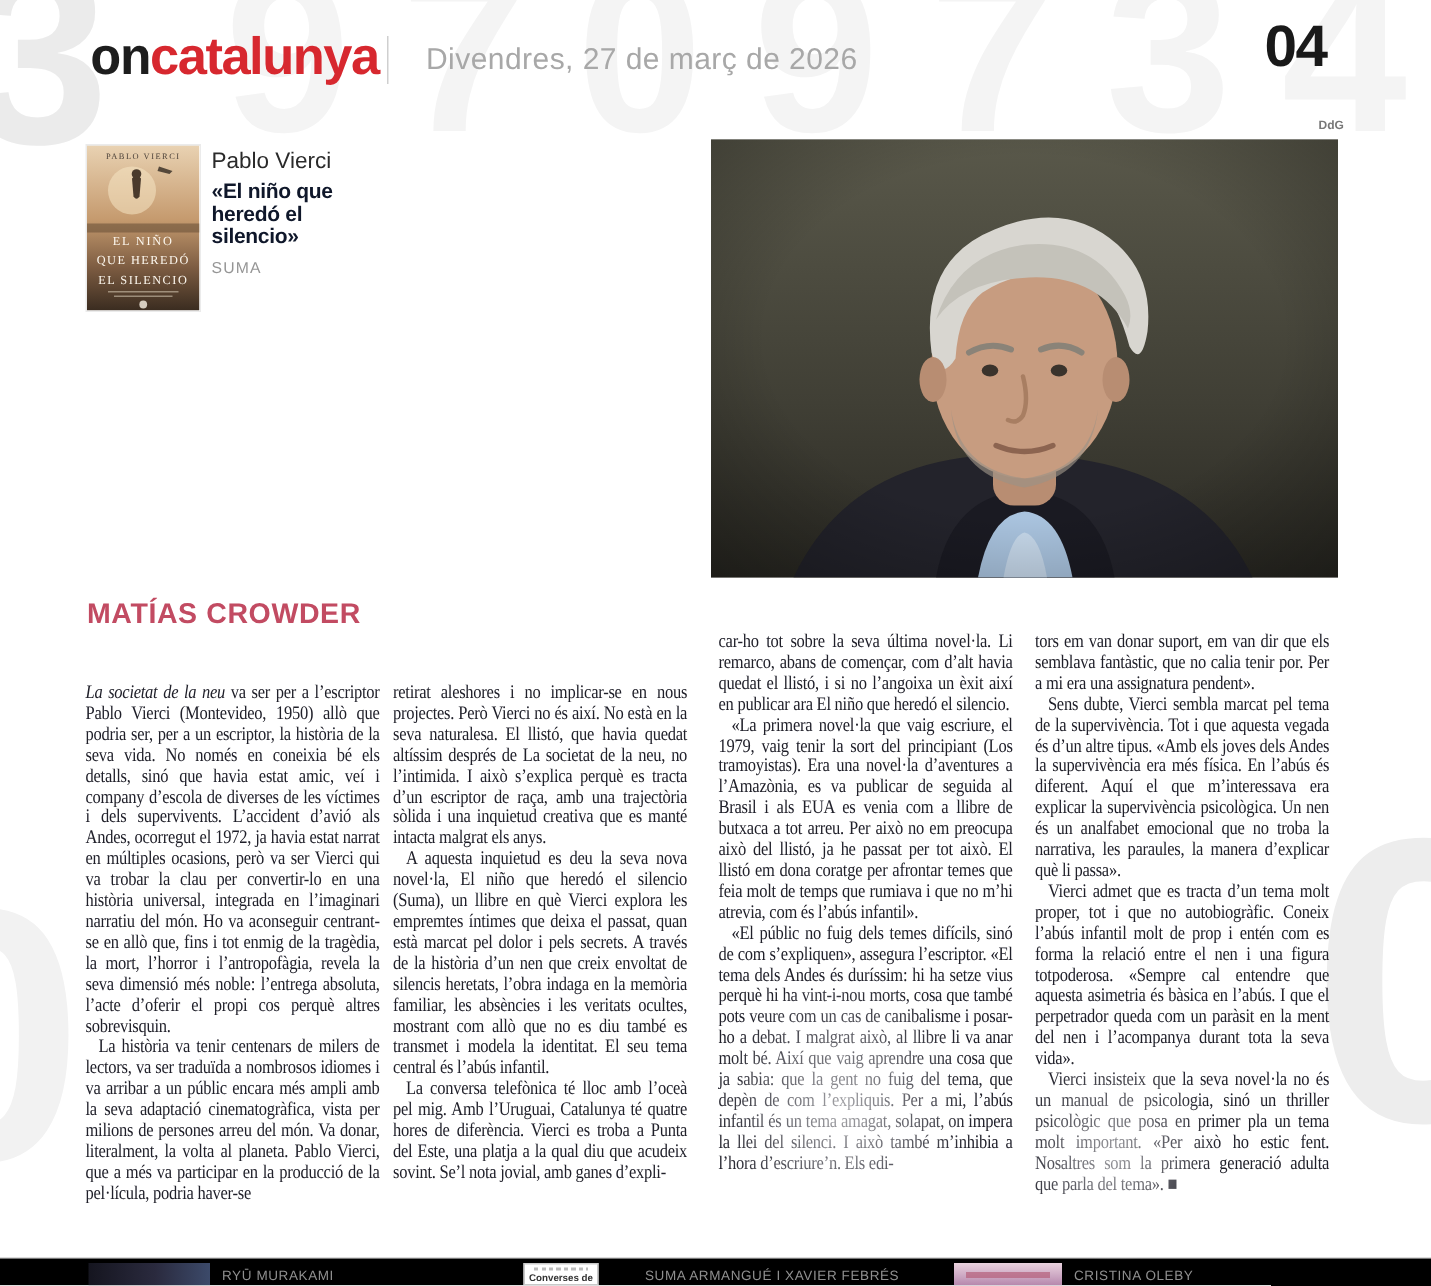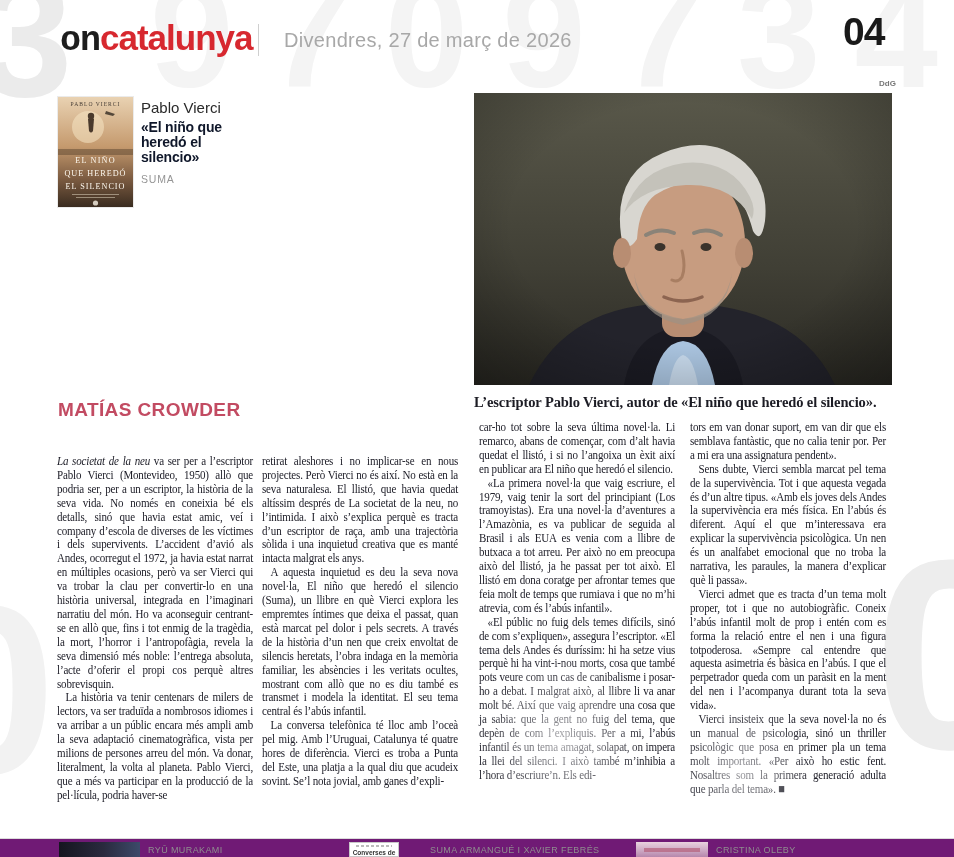--- a/index.html
+++ b/index.html
@@ -64,21 +64,21 @@
   .col p{margin:0;}
   .col p.ind{text-indent:10px;}
   #col1{left:57px;top:455px;}
   #col2{left:262px;top:455px;}
   #col3{left:479px;top:421px;}
   #col4{left:690px;top:421px;}
   .ital{font-style:italic;}
 
   
   .footer-divider{position:absolute;left:0;top:838px;width:954px;height:1px;background:#dcdcdc;z-index:2;}
-  .footer{position:absolute;left:0;top:839px;width:954px;height:18px;z-index:2;background:#701a75;}
+  .footer{position:absolute;left:0;top:839px;width:954px;height:18px;z-index:2;background:#000000;}
   .fthumb{position:absolute;top:3px;height:15px;}
   .fthumb.dark{left:59px;width:81px;background:linear-gradient(90deg,#15151f 0%,#2a2a3e 55%,#3c4a6a 100%);}
   .fthumb.conv{left:349px;width:50px;background:#fff;border:1px solid #c9c9c9;
       font-size:6.5px;font-weight:700;color:#333;text-align:center;line-height:1.1;
       padding-top:6px;box-sizing:border-box;}
   .fthumb.conv::before{content:"";position:absolute;left:6px;top:2px;right:6px;height:2px;
       background:repeating-linear-gradient(90deg,#bbb 0 3px,#fff 3px 5px);}
   .fthumb.pink{left:636px;width:72px;background:linear-gradient(180deg,#e9d2de 0%,#cba6c2 60%,#b687ac 100%);}
   .fthumb.pink::after{content:"";position:absolute;left:8px;top:6px;right:8px;height:4px;background:#b5607a;opacity:.7;}
   .flabel{position:absolute;top:6px;font-size:9px;color:#8f8f8f;letter-spacing:.4px;white-space:nowrap;}
@@ -176,21 +176,20 @@
       <ellipse cx="186" cy="154" rx="5.5" ry="4" fill="#3a332c"></ellipse>
       <ellipse cx="232" cy="154" rx="5.5" ry="4" fill="#3a332c"></ellipse>
 
       <path d="M208 158 q4 16 0 26 q-4 6 -10 3" stroke="#a87e62" stroke-width="3" fill="none" stroke-linecap="round"></path>
       <path d="M190 204 q19 8 38 0" stroke="#8c6450" stroke-width="3.5" fill="none" stroke-linecap="round"></path>
 
       <path d="M160 180 q4 44 49 52 q44 -8 49 -52 q-6 40 -49 46 q-43 -6 -49 -46 z" fill="#9b9286" opacity=".65"></path>
       <rect width="418" height="292" fill="url(#vig)"></rect>
     </svg>
   </div>
-  <div class="photo-caption">L’escriptor Pablo Vierci, autor de «El niño que heredó el silencio».</div>
 
   <div class="col" id="col1" lang="ca">
     <p class="para"><em class="ital">La societat de la neu</em><span> va ser per a l’escriptor Pablo Vierci (Montevideo, 1950) allò que podria ser, per a un escriptor, la història de la seva vida. No només en coneixia bé els detalls, sinó que havia estat amic, veí i company d’escola de diverses de les víctimes i dels supervivents. L’accident d’avió als Andes, ocorregut el 1972, ja havia estat narrat en múltiples ocasions, però va ser Vierci qui va trobar la clau per convertir-lo en una història universal, integrada en l’imaginari narratiu del món. Ho va aconseguir centrant-se en allò que, fins i tot enmig de la tragèdia, la mort, l’horror i l’antropofàgia, revela la seva dimensió més noble: l’entrega absoluta, l’acte d’oferir el propi cos perquè altres sobrevisquin.</span></p>
     <p class="ind">La història va tenir centenars de milers de lectors, va ser traduïda a nombrosos idiomes i va arribar a un públic encara més ampli amb la seva adaptació cinematogràfica, vista per milions de persones arreu del món. Va donar, literalment, la volta al planeta. Pablo Vierci, que a més va participar en la producció de la pel·lícula, podria haver-se</p>
   </div>
 
   <div class="col" id="col2" lang="ca">
     <p>retirat aleshores i no implicar-se en nous projectes. Però Vierci no és així. No està en la seva naturalesa. El llistó, que havia quedat altíssim després de La societat de la neu, no l’intimida. I això s’explica perquè es tracta d’un escriptor de raça, amb una trajectòria sòlida i una inquietud creativa que es manté intacta malgrat els anys.</p>
     <p class="ind">A aquesta inquietud es deu la seva nova novel·la, El niño que heredó el silencio (Suma), un llibre en què Vierci explora les empremtes íntimes que deixa el passat, quan està marcat pel dolor i pels secrets. A través de la història d’un nen que creix envoltat de silencis heretats, l’obra indaga en la memòria familiar, les absències i les veritats ocultes, mostrant com allò que no es diu també es transmet i modela la identitat. El seu tema central és l’abús infantil.</p>
     <p class="ind">La conversa telefònica té lloc amb l’oceà pel mig. Amb l’Uruguai, Catalunya té quatre hores de diferència. Vierci es troba a Punta del Este, una platja a la qual diu que acudeix sovint. Se’l nota jovial, amb ganes d’expli-</p>

